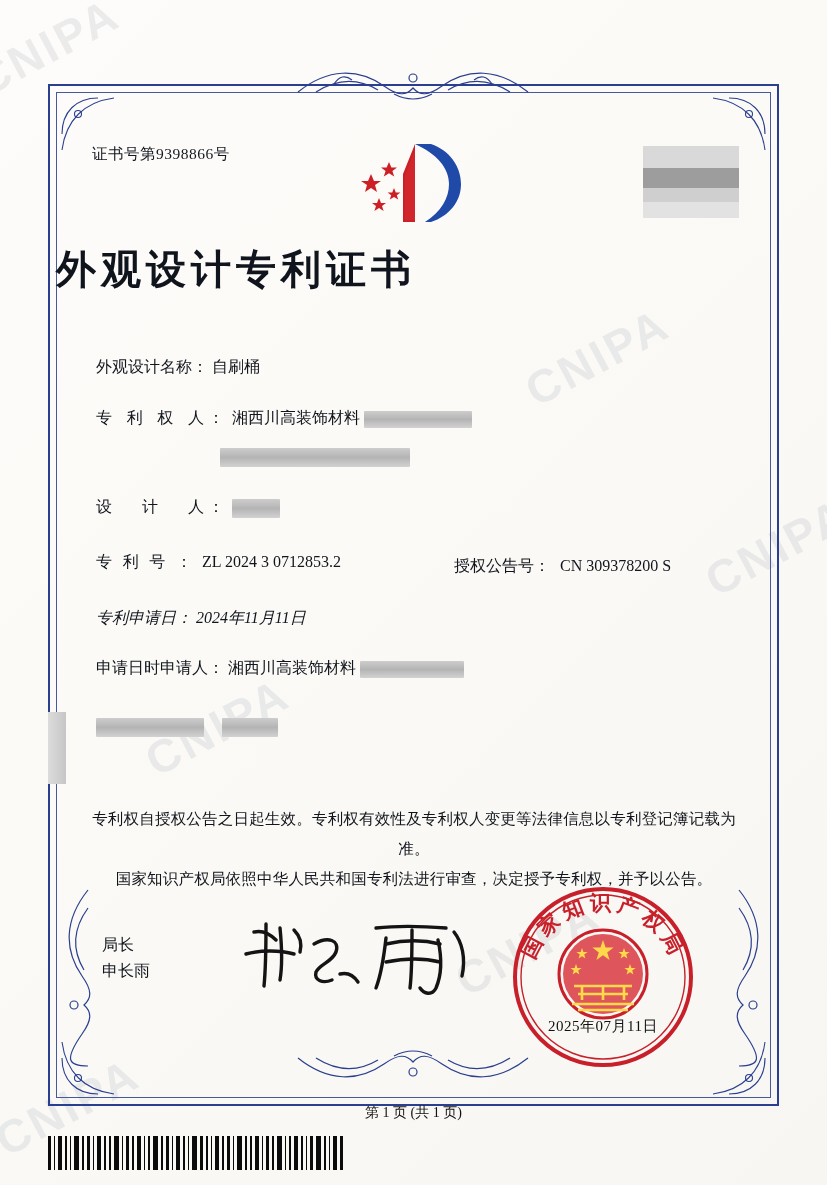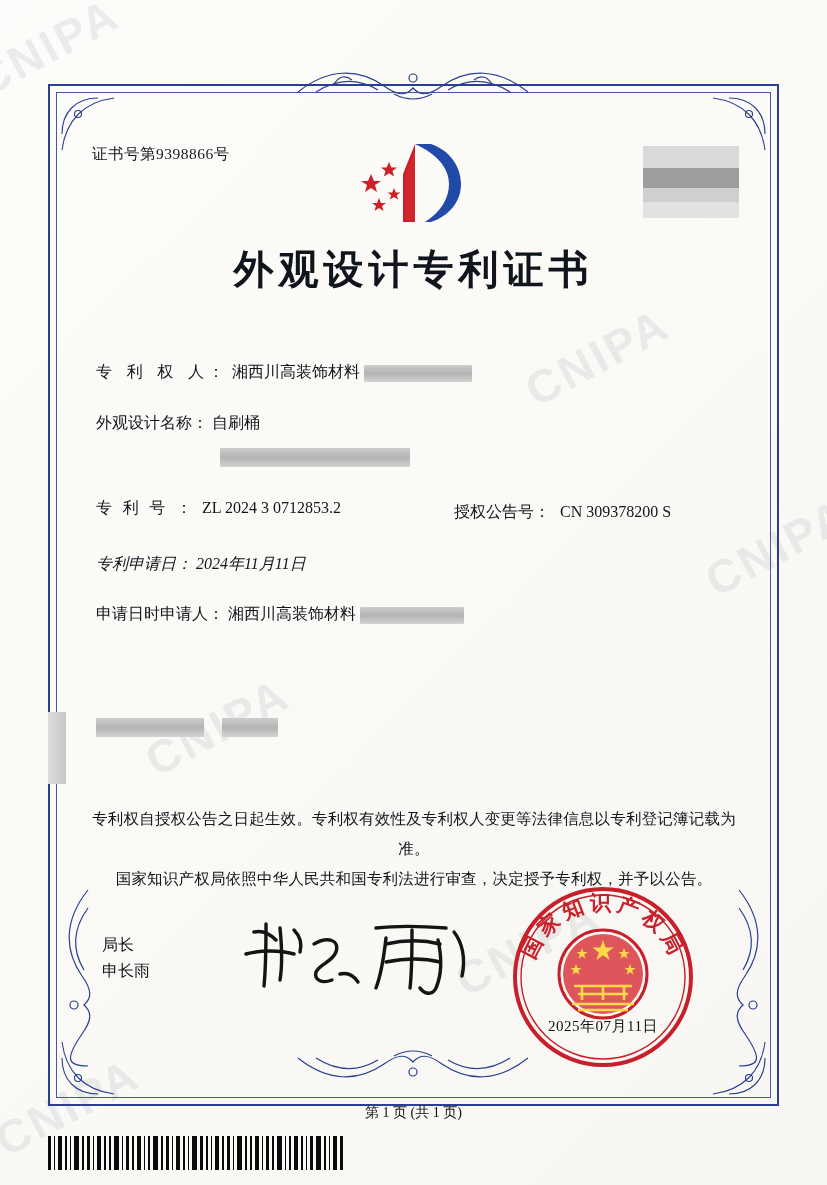--- a/index.html
+++ b/index.html
@@ -105,21 +105,20 @@
         #cfcfcf 58% 78%,
         #e2e2e2 78% 100%);
     filter: blur(0.4px);
   }
 
   .title {
     position: absolute;
     left: 0;
     right: 0;
     top: 150px;
-    text-align: center;
     font-family: "DejaVu Serif", "Liberation Serif", serif;
     font-size: 40px;
     font-weight: 700;
     letter-spacing: 5px;
     color: #10141c;
   }
 
   .fields {
     position: absolute;
     left: 40px;
@@ -360,38 +359,43 @@
         </g>
       </g>
     </svg>
 
     <div class="redacted-box"></div>
 
     <div class="title">外观设计专利证书</div>
 
     <div class="fields">
 
+      <div class="row">
+        <span class="lbl plain">外观设计名称：</span>
+        <span class="val">自刷桶</span>
+      </div>
+
       <div class="row" style="height:56px; line-height:56px;">
         <span class="lbl">专利权人</span>
         <span style="margin-right:4px;">：</span>
         <span class="val">湘西川高装饰材料</span>
         <span class="redact" style="width:108px;"></span>
       </div>
 
-      <div class="row">
-        <span class="lbl plain">外观设计名称：</span>
-        <span class="val">自刷桶</span>
-      </div>
-
 
       <div class="row" style="height:34px; line-height:20px;">
         <span style="display:inline-block;width:120px;"></span>
         <span class="redact tall" style="width:190px;"></span>
       </div>
 
+      <div class="row" style="height:54px; line-height:54px;">
+        <span class="lbl">设计人</span>
+        <span style="margin-right:4px;">：</span>
+        <span class="redact tall" style="width:48px;"></span>
+      </div>
 
       <div class="row" style="height:56px; line-height:56px;">
         <span class="lbl" style="width:96px;">专利号：</span>
         <span class="val" style="margin-left:6px;font-family:Liberation Serif, serif;">ZL 2024 3 0712853.2</span>
         <span class="col2">
           <span class="lbl">授权公告号：</span>
           <span class="val" style="margin-left:6px;">CN 309378200 S</span>
         </span>
       </div>
 

